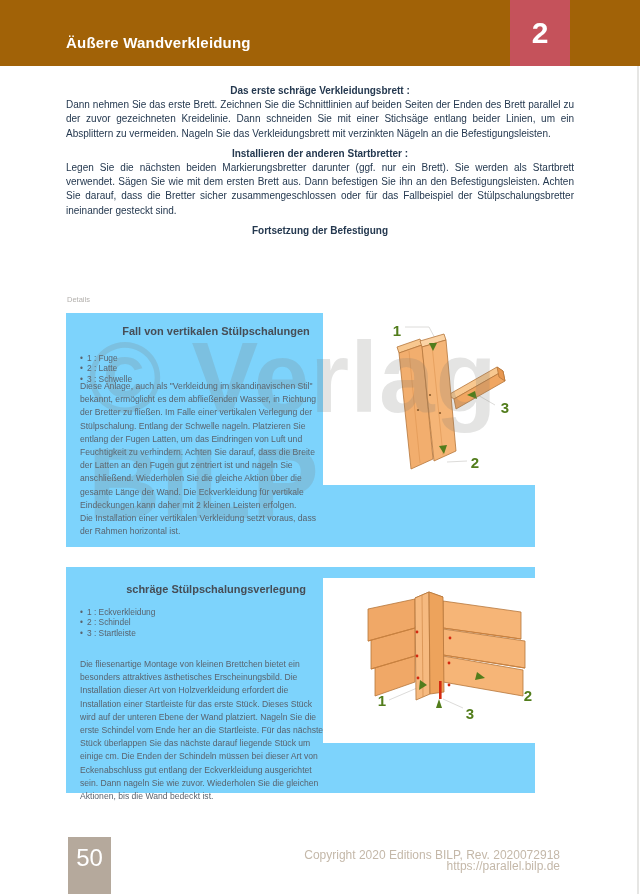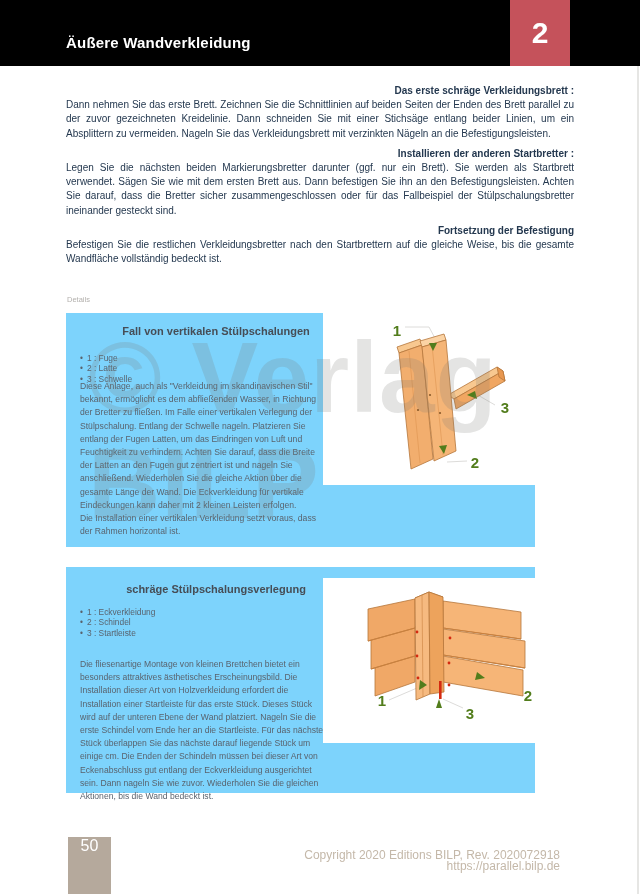--- a/index.html
+++ b/index.html
@@ -5,30 +5,30 @@
   * { margin:0; padding:0; box-sizing:border-box; }
   html,body { background:#ffffff; }
   .page {
     position:relative; width:640px; height:894px; overflow:hidden;
     background:#ffffff;
     font-family:"Liberation Sans","DejaVu Sans",sans-serif;
   }
   .page-edge { position:absolute; right:1px; top:66px; bottom:0; width:2px; background:#e6e6e4; }
 
   
-  .header { position:absolute; top:0; left:0; width:640px; height:66px; background:#000000; }
+  .header { position:absolute; top:0; left:0; width:640px; height:66px; background:#a16207; }
   .header-title { position:absolute; left:66px; bottom:15px; color:#ffffff; font-weight:bold; font-size:15px; letter-spacing:0.2px; }
   .chapter-box { position:absolute; left:510px; top:0; width:60px; height:66px; background:#c5525b;
     display:flex; align-items:center; justify-content:center; color:#ffffff; font-size:30px; font-weight:bold; }
 
   
   .content { position:absolute; left:66px; top:84px; width:508px; color:#24384f;
     font-size:10px; line-height:14.2px; text-align:justify; }
   .content p { margin:0; }
-  .content .h { font-weight:bold; text-align:right; }
+  .content .h { font-weight:bold; text-align:center; }
   .gap { height:6px; }
   .details-label { position:absolute; left:67px; top:295px; font-size:7.5px; color:#b3b0ad;text-align:right; }
 
   
   .panel { position:absolute; left:66px; width:469px; background:#7dd3fc; }
   #panel1 { top:313px; height:234px; }
   #panel2 { top:567px; height:226px; }
   .panel-title { position:absolute; left:30px; top:12px; width:240px; text-align:center;
     font-weight:bold; font-size:11px; color:#464d56; }
   #panel2 .panel-title { top:16px; }
@@ -45,21 +45,21 @@
   .img-box svg { display:block; }
 
   
   .watermark { position:absolute; left:88px; top:324px; z-index:9; pointer-events:none;
     font-weight:bold; font-size:100px; line-height:106px; letter-spacing:1px;
     color:rgba(122,118,113,0.20); white-space:nowrap; }
   .watermark span { display:block; }
 
   
   .page-num-box { position:absolute; left:68px; top:837px; width:43px; height:57px; background:#b5a99c;
-    color:#ffffff; font-size:16px; text-align:center; }
+    color:#ffffff; font-size:24px; text-align:center; padding-top:7px; }
   .copyright { position:absolute; right:80px; top:850px; text-align:right;
     font-size:12px; line-height:11px; color:#c4b8a9; }
 
   .lab { font-family:"Liberation Sans","DejaVu Sans",sans-serif; font-weight:bold; font-size:15px; fill:#527d1c; }
 </style>
 </head>
 <body>
 
 <div class="page">
 
@@ -72,21 +72,20 @@
   <div class="page-edge"></div>
 
   <div class="content">
     <p class="h">Das erste schräge Verkleidungsbrett :</p>
     <p>Dann nehmen Sie das erste Brett. Zeichnen Sie die Schnittlinien auf beiden Seiten der Enden des Brett parallel zu der zuvor gezeichneten Kreidelinie. Dann schneiden Sie mit einer Stichsäge entlang beider Linien, um ein Absplittern zu vermeiden. Nageln Sie das Verkleidungsbrett mit verzinkten Nägeln an die Befestigungsleisten.</p>
     <div class="gap"></div>
     <p class="h">Installieren der anderen Startbretter :</p>
     <p>Legen Sie die nächsten beiden Markierungsbretter darunter (ggf. nur ein Brett). Sie werden als Startbrett verwendet. Sägen Sie wie mit dem ersten Brett aus. Dann befestigen Sie ihn an den Befestigungsleisten. Achten Sie darauf, dass die Bretter sicher zusammengeschlossen oder für das Fallbeispiel der Stülpschalungsbretter ineinander gesteckt sind.</p>
     <div class="gap"></div>
     <p class="h">Fortsetzung der Befestigung</p>
-    <p>Befestigen Sie die restlichen Verkleidungsbretter nach den Startbrettern auf die gleiche Weise, bis die gesamte Wandfläche vollständig bedeckt ist.</p>
   </div>
   <div class="details-label">Details</div>
 
   <div class="panel" id="panel1">
     <div class="panel-title">Fall von vertikalen Stülpschalungen</div>
     <div class="panel-bullets">
       <div class="bullet-line"><span class="dot">•</span><span>1 : Fuge</span></div>
       <div class="bullet-line"><span class="dot">•</span><span>2 : Latte</span></div>
       <div class="bullet-line"><span class="dot">•</span><span>3 : Schwelle</span></div>
     </div>

